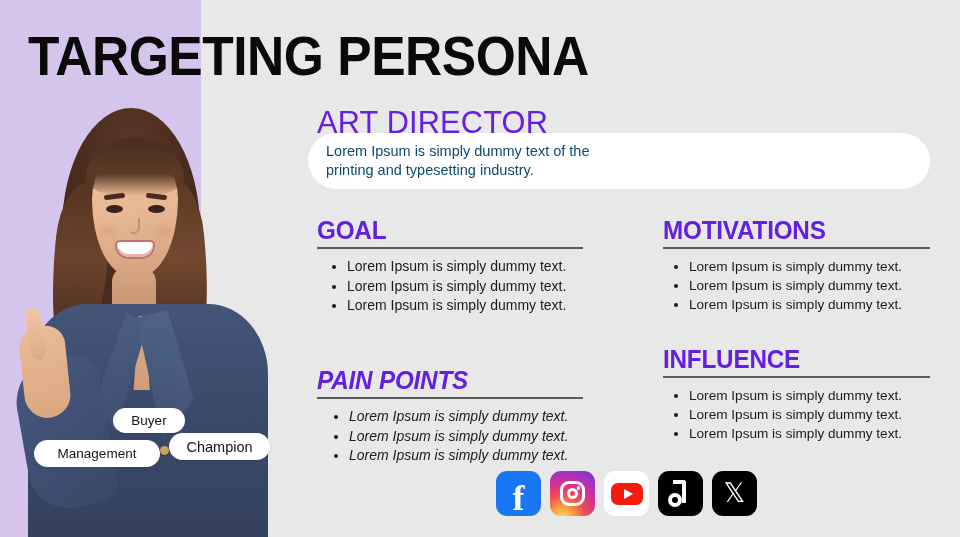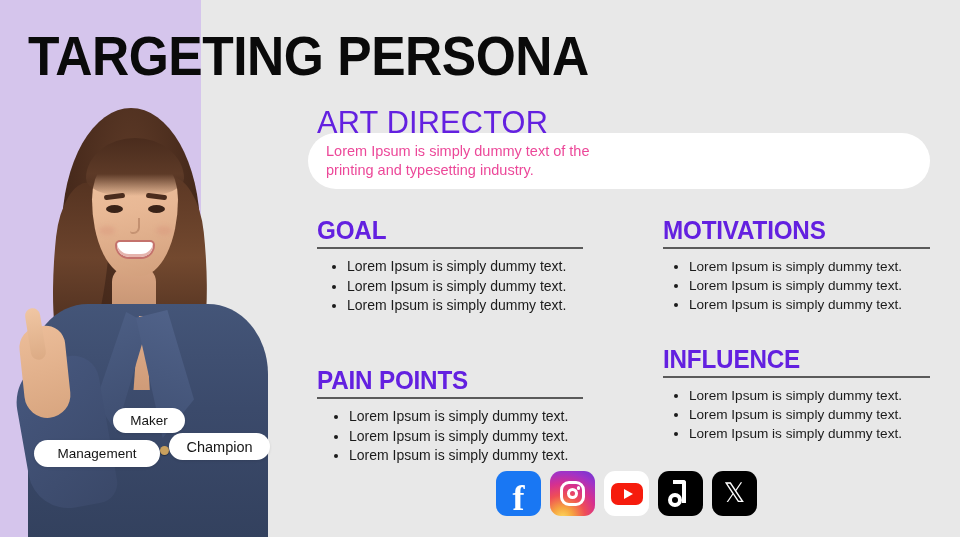--- a/index.html
+++ b/index.html
@@ -206,29 +206,29 @@
   .desc-card {
     position:absolute; left:308px; top:133px;
     width:622px; height:56px;
     background:#ffffff;
     border-radius:28px;
     display:flex; align-items:center;
   }
   .desc-card p {
     padding-left:18px;
     font-size:14.5px; line-height:19px;
-    color:#ec4899;
+    color:#0c4a6e;
     max-width:300px;
   }
 
   
   .section { position:absolute;margin-top:8px; }
   .sec-goal        { left:317px; top:208px; width:266px; }
   .sec-motivations { left:663px; top:208px; width:267px; }
-  .sec-pain        { left:317px; top:358px; width:266px; }
+  .sec-pain        { left:317px; top:358px; width:266px;font-style:italic; }
   .sec-influence   { left:663px; top:337px; width:267px; }
 
   .section h2 {
     font-size:25px; line-height:28px;
     color:#6320e0;
     font-weight:700;
     letter-spacing:-0.2px;
     font-family:"Liberation Sans Narrow","Liberation Sans",sans-serif;
     transform:scaleX(0.97); transform-origin:left center;
   }
@@ -368,21 +368,21 @@
       <div class="ph-blush-l"></div>
       <div class="ph-blush-r"></div>
       <div class="ph-nose"></div>
       <div class="ph-mouth"></div>
     </div>
   </div>
 
   <h1 class="slide-title">TARGETING PERSONA</h1>
 
   <div class="pill pill-buyer">
-    <span>Maker</span>
+    <span>Buyer</span>
   </div>
   <div class="pill pill-management">
     <span>Management</span>
   </div>
   <div class="pill pill-champion">
     <span>Champion</span>
   </div>
 
   <h2 class="role-title">ART DIRECTOR</h2>
 

